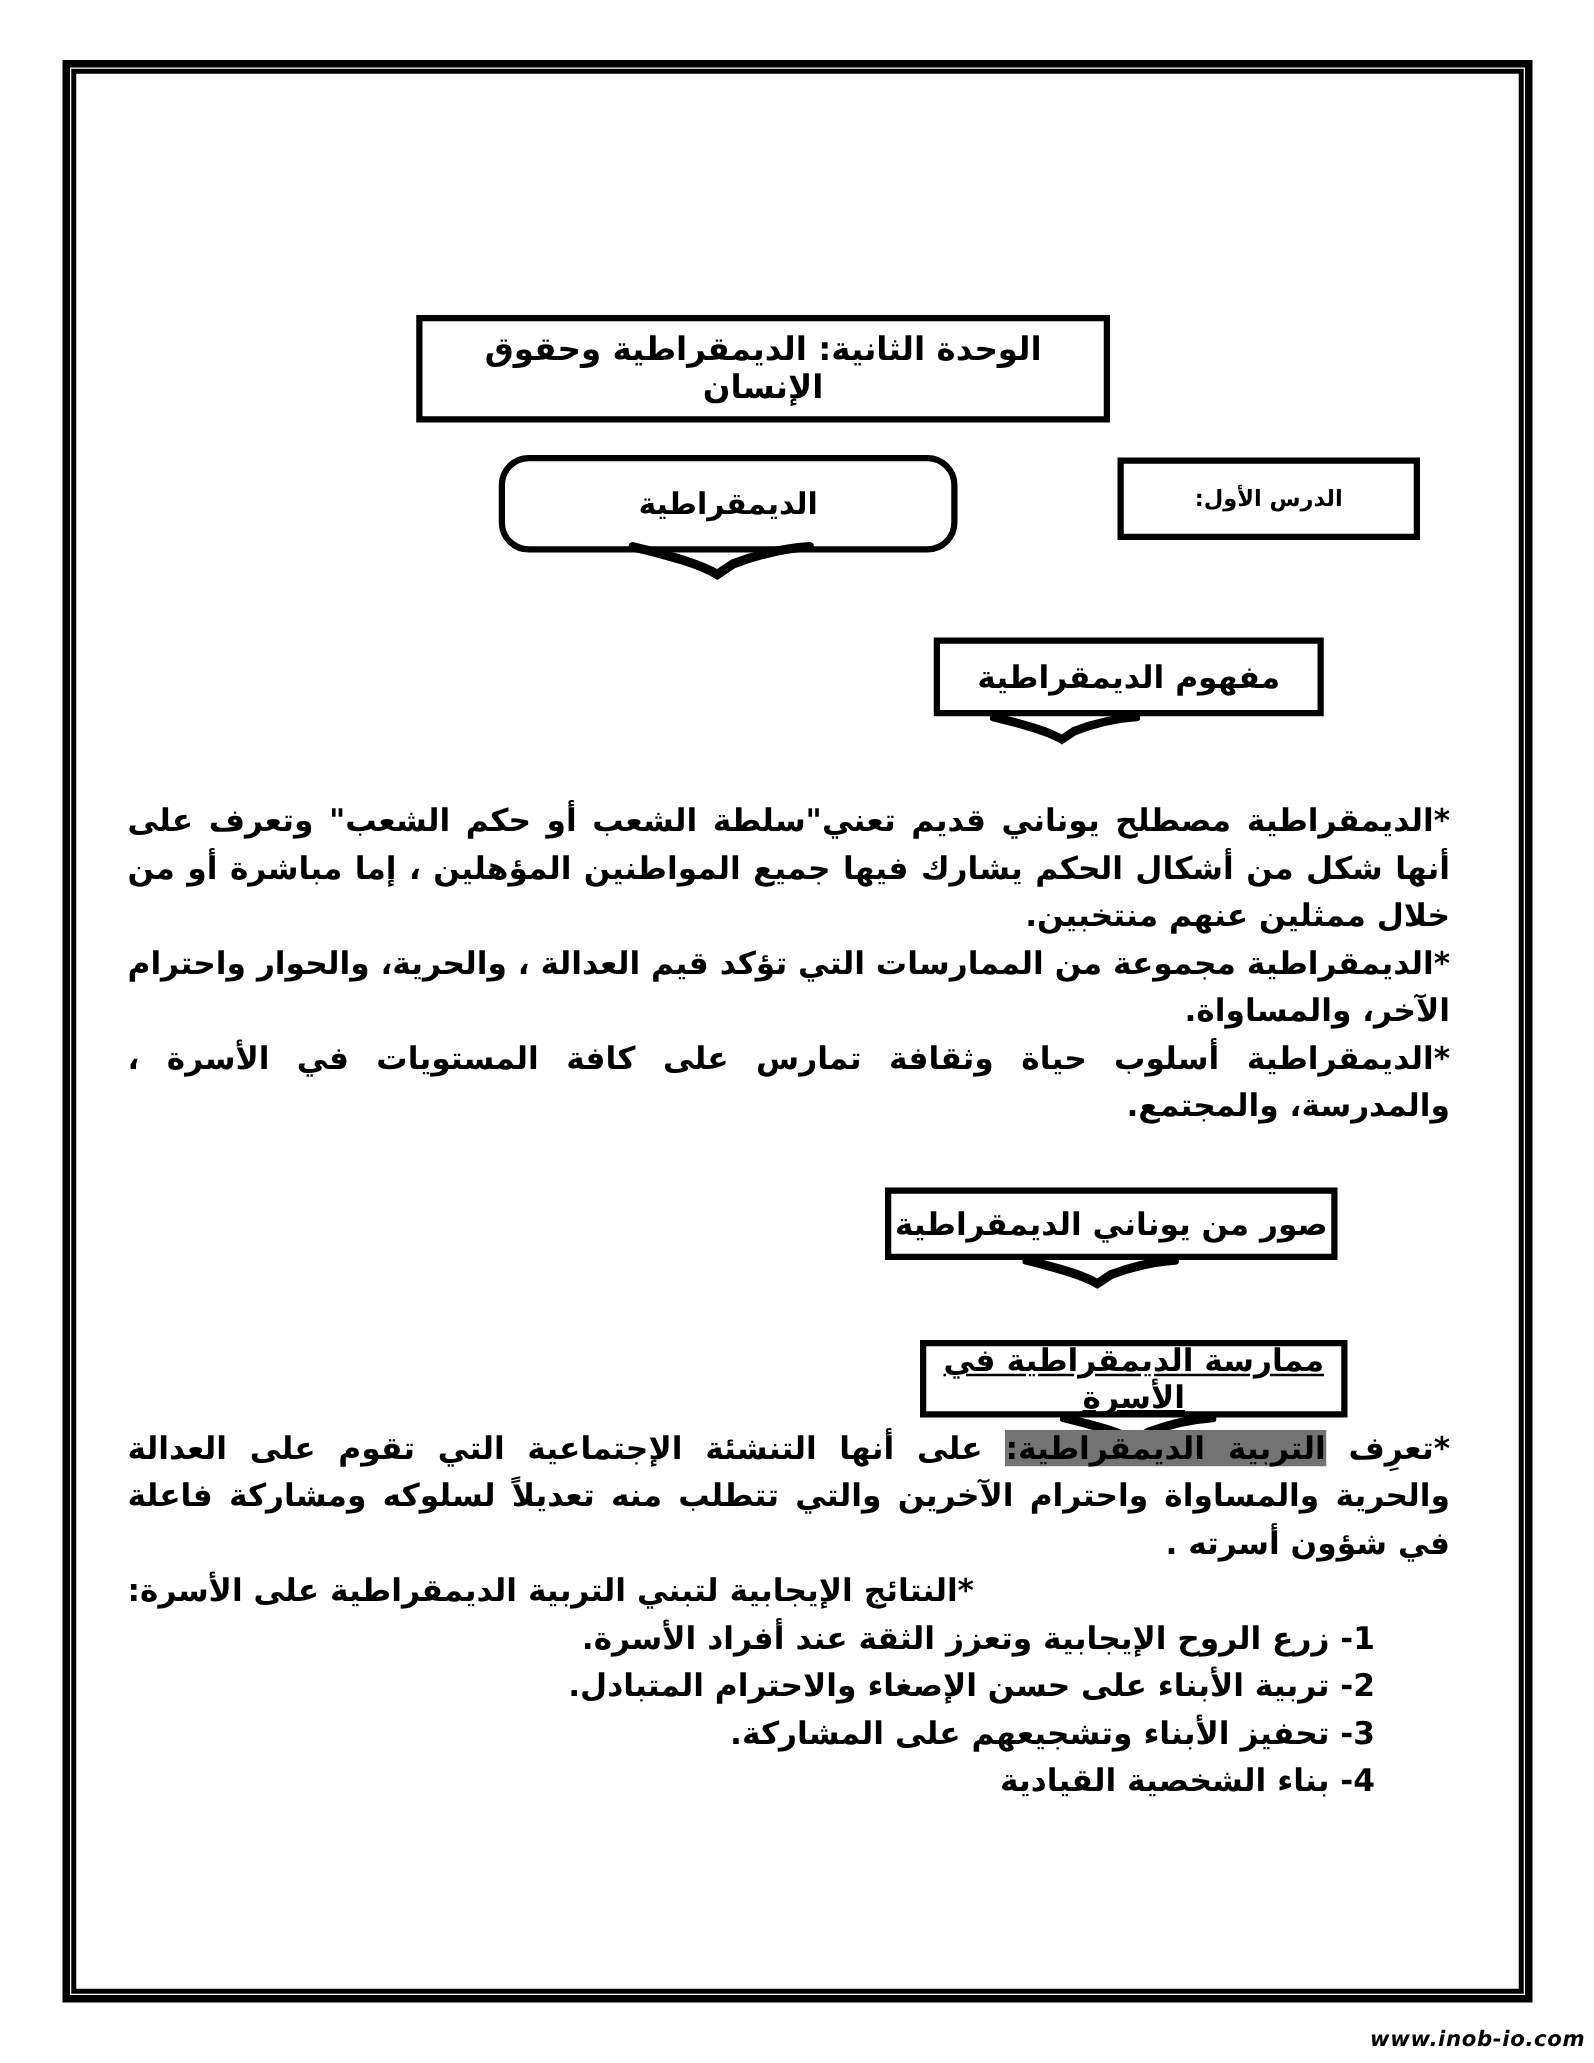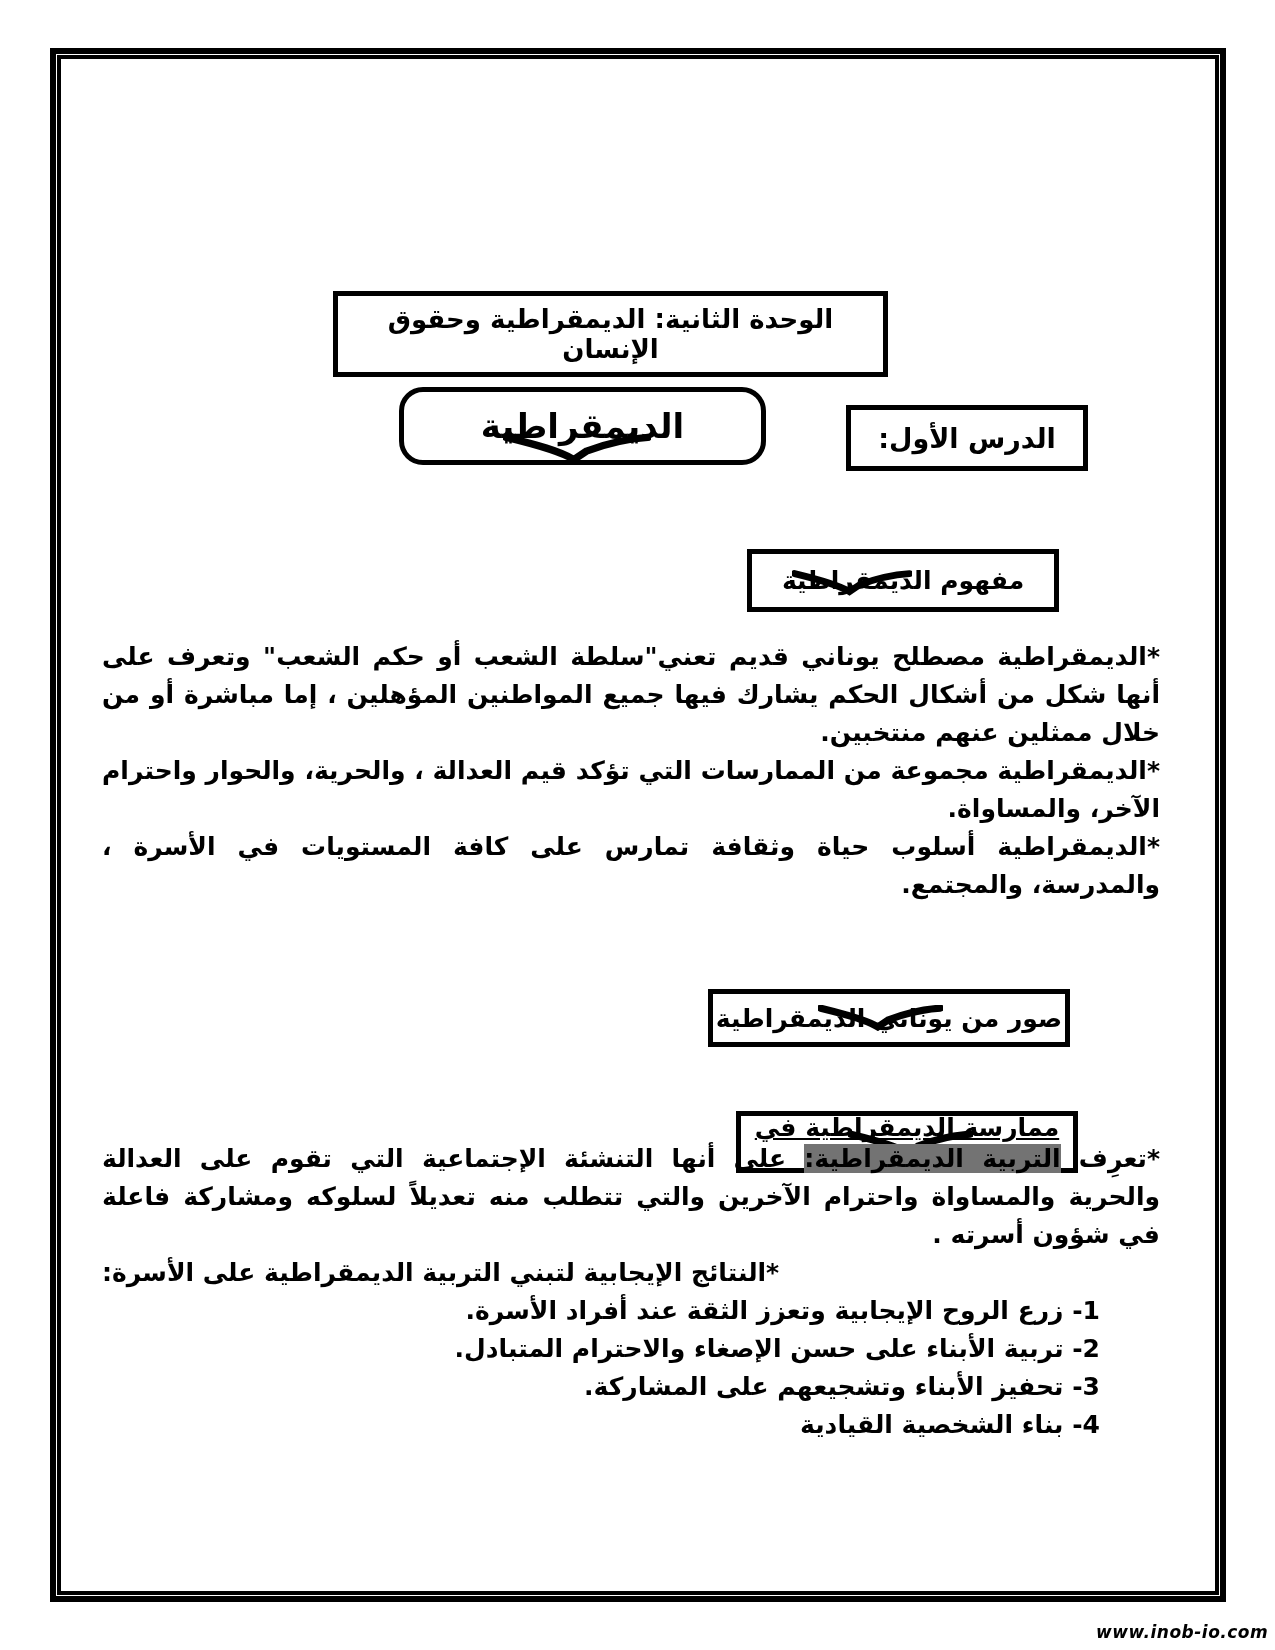--- a/index.html
+++ b/index.html
@@ -21,21 +21,20 @@
     border:4px solid #000;
   }
   .box{
     position:absolute;
     background:#fff;
     border:5px solid #000;
     display:flex;align-items:center;justify-content:center;
     font-weight:bold;
     text-align:center;
     direction:rtl;
-    margin-top:39px;
   }
   .notch{position:absolute;pointer-events:none;}
   .para{
     position:absolute;
     direction:rtl;
     text-align:justify;
     font-weight:bold;
     font-size:25px;
     line-height:38px;
     color:#000;
@@ -59,28 +58,28 @@
 <body>
 
 <div class="frame">
   <div class="frame-inner"></div>
 </div>
 
 <div class="box" style="left:333px;top:252px;width:545px;height:76px;font-size:26px;">
   <span>الوحدة الثانية: الديمقراطية وحقوق الإنسان</span>
 </div>
 
-<div class="box" style="left:399px;top:348px;width:357px;height:68px;font-size:34px;border-radius:24px;">
+<div class="box" style="left:399px;top:364px;width:357px;height:68px;font-size:24px;border-radius:24px;">
   <span>الديمقراطية</span>
 </div>
 <svg class="notch" style="left:503px;top:433px;" width="148" height="32" viewBox="0 0 140 28">
   <path d="M3 3 C 32 10, 54 16, 67 24 L 79 16 C 100 8, 122 4, 137 3" fill="none" stroke="#000" stroke-width="7" stroke-linecap="round"></path>
 </svg>
 
-<div class="box" style="left:846px;top:366px;width:232px;height:56px;font-size:27px;">
+<div class="box" style="left:894px;top:366px;width:232px;height:56px;font-size:18px;">
   <span>الدرس الأول:</span>
 </div>
 
 <div class="box" style="left:747px;top:510px;width:302px;height:53px;font-size:25px;">
   <span>مفهوم الديمقراطية</span>
 </div>
 <svg class="notch" style="left:792px;top:570px;" width="120" height="26" viewBox="0 0 140 28">
   <path d="M3 3 C 32 10, 54 16, 67 24 L 79 16 C 100 8, 122 4, 137 3" fill="none" stroke="#000" stroke-width="8" stroke-linecap="round"></path>
 </svg>
 

